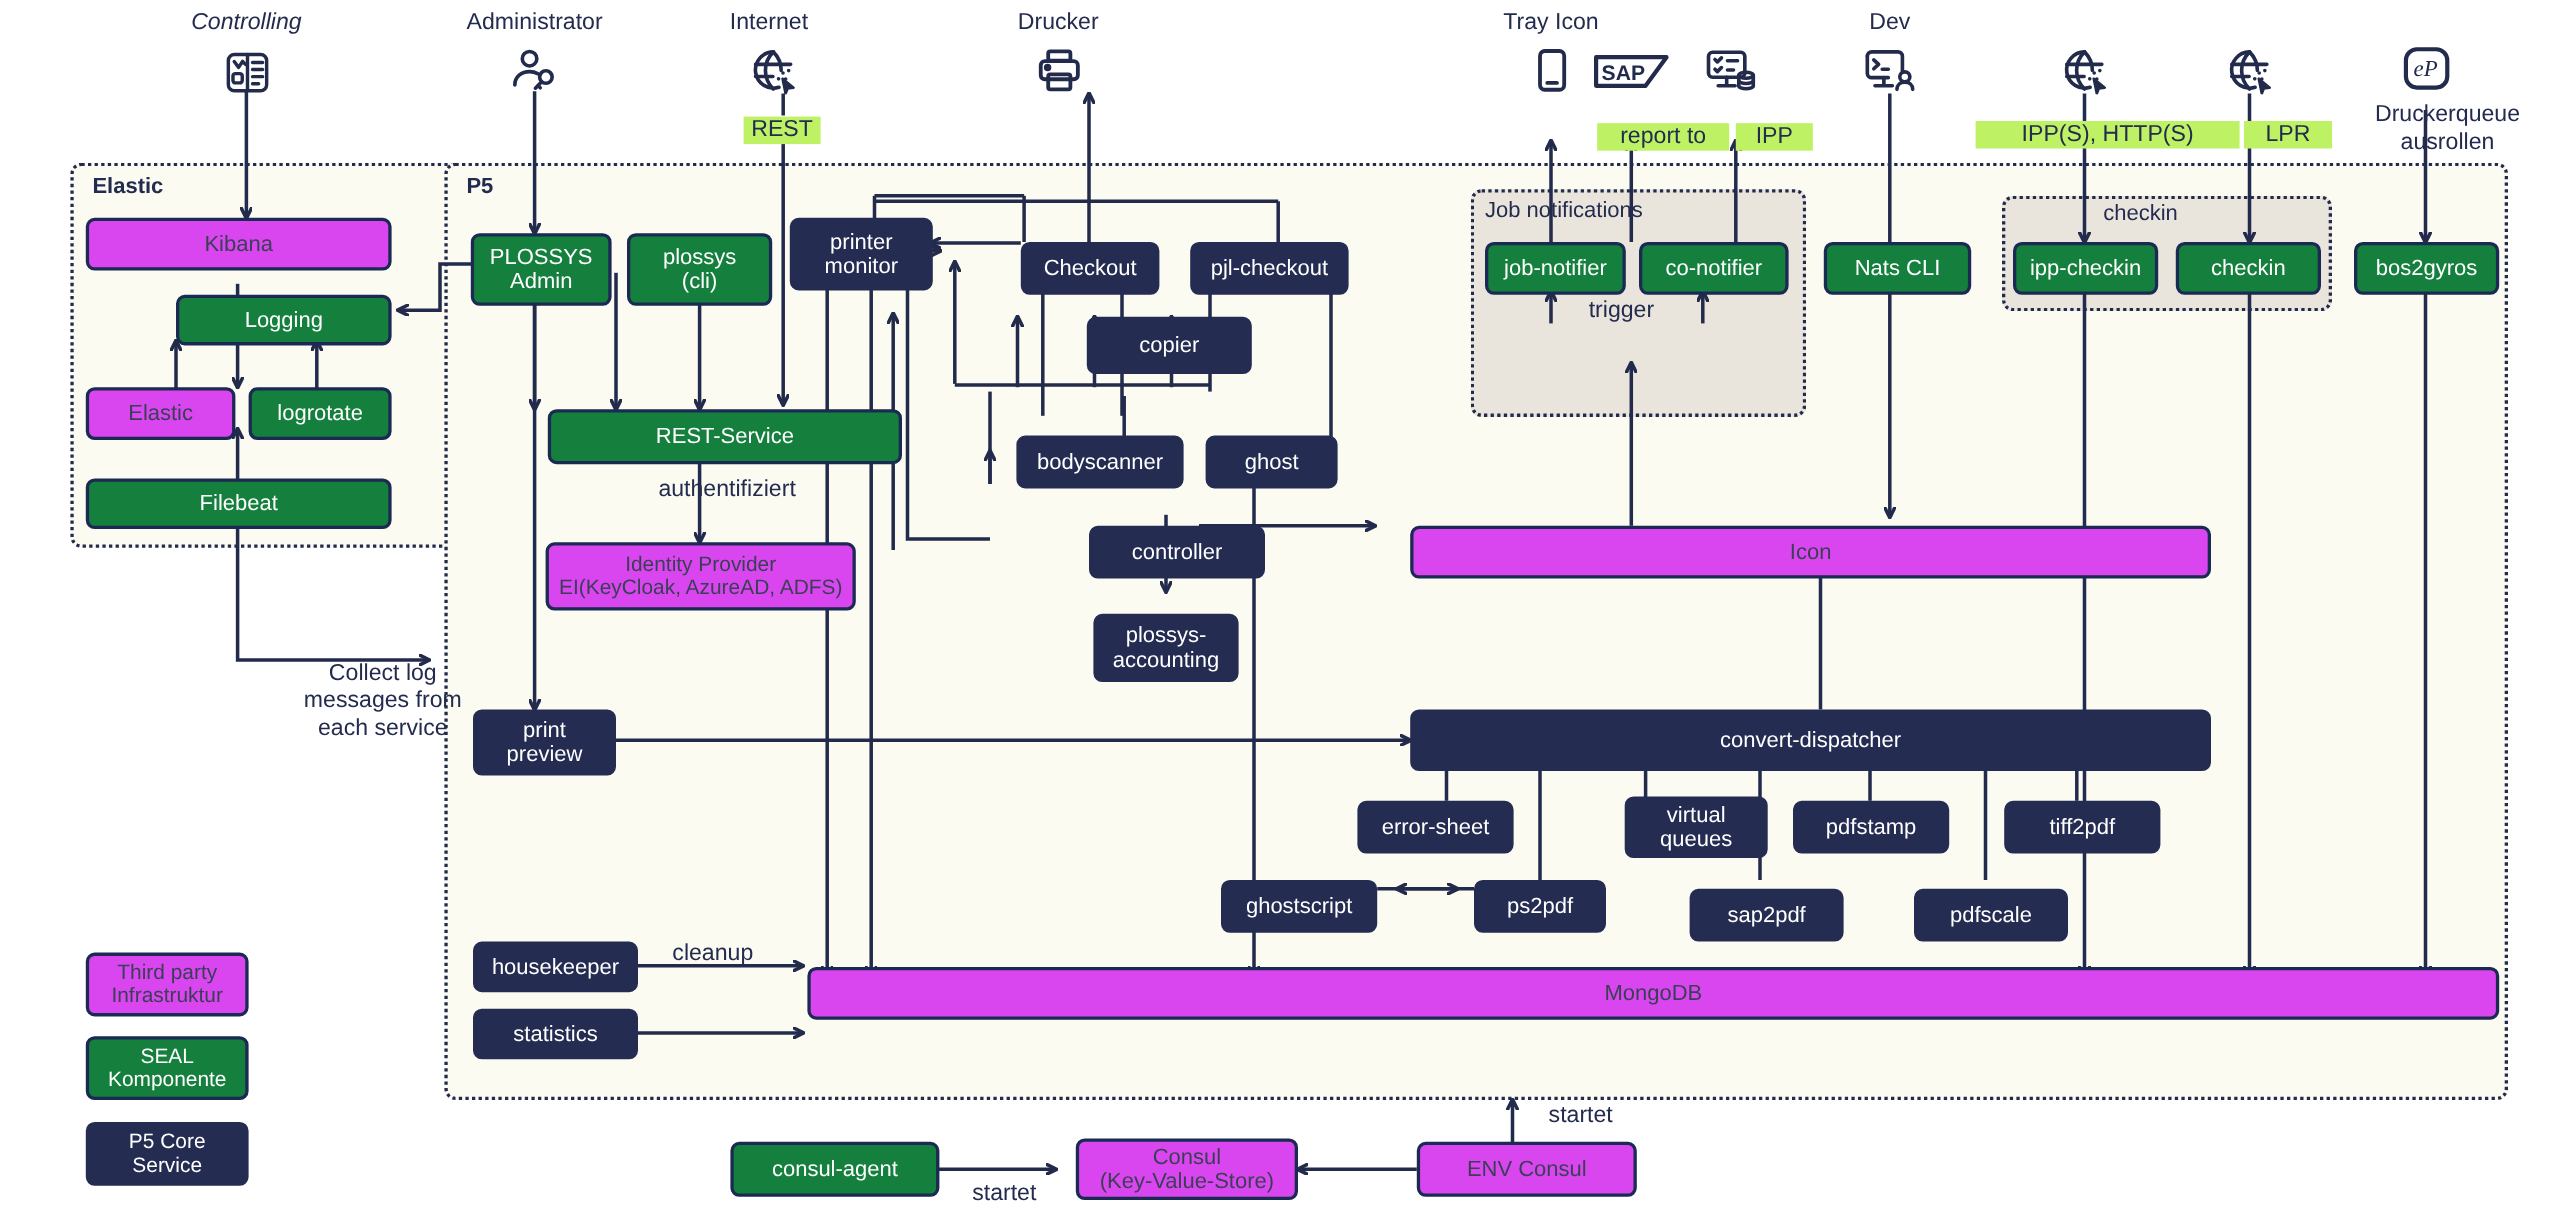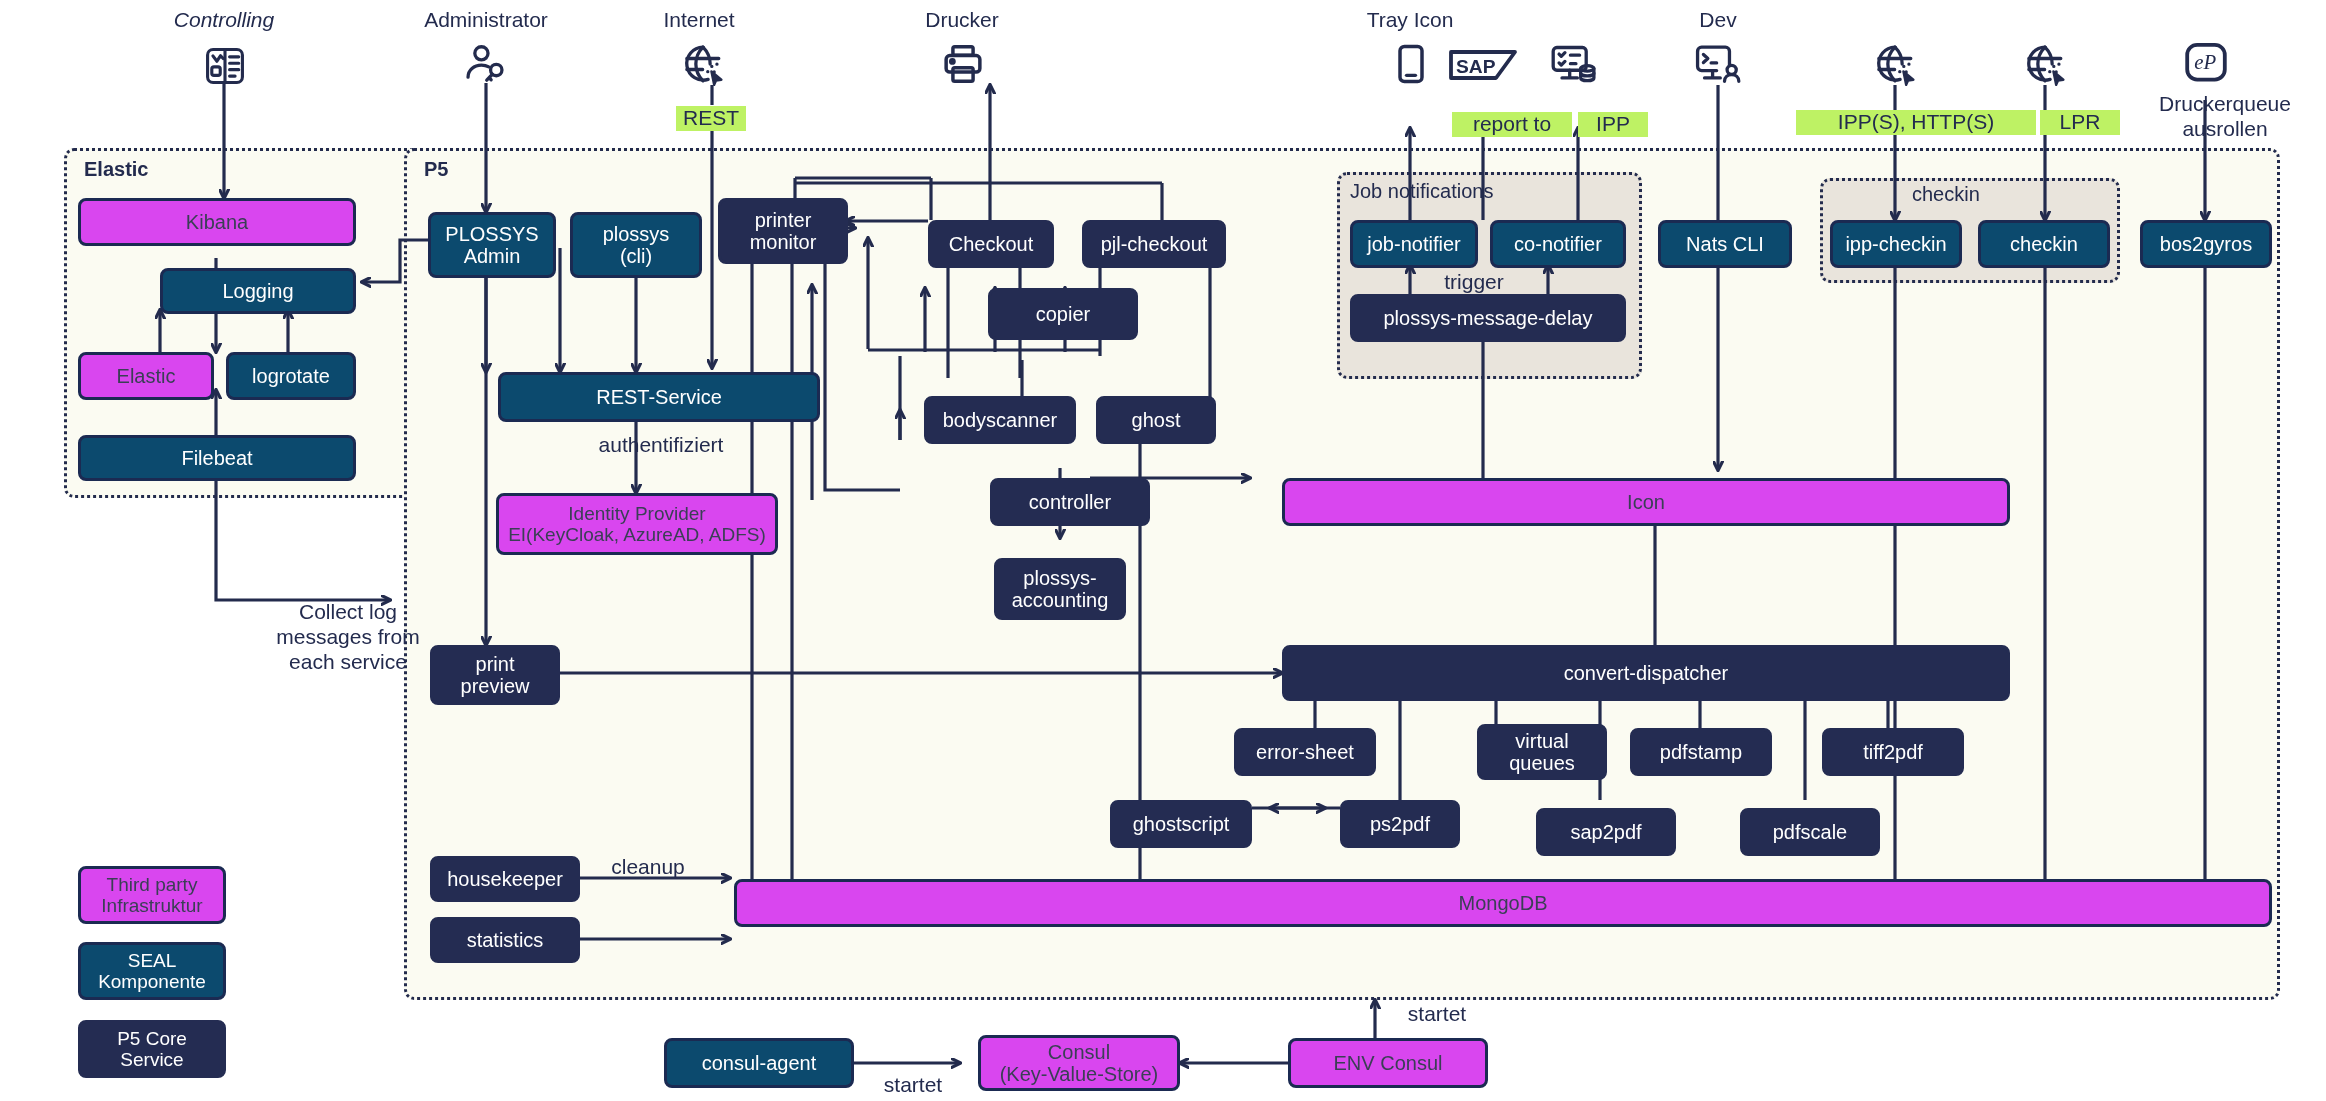--- a/index.html
+++ b/index.html
@@ -10,21 +10,21 @@
 
   .grp{position:absolute;box-sizing:border-box;border:3px dotted #232b4d;border-radius:10px;background:#fbfbf2;}
   .grp.shade{background:#e9e4dc;border-width:3px;}
   .grp-title{position:absolute;font-size:20px;font-weight:bold;color:#232b4e;}
   .grp-title.norm{font-weight:normal;font-size:20px;}
 
   .node{position:absolute;box-sizing:border-box;border-radius:8px;
         display:flex;align-items:center;justify-content:center;text-align:center;
         font-size:20px;line-height:1.12;border:3px solid #232b4d;padding:2px 6px;}
   .n-core{background:#242c52;color:#ffffff;border-color:#242c52;}
-  .n-seal{background:#0c4a6e;color:#ffffff;border-color:#1b2a52;text-align:center;}
+  .n-seal{background:#15803d;color:#ffffff;border-color:#1b2a52;text-align:center;}
   .n-third{background:#d946ef;color:#3a3f55;border-color:#1b2a52;}
 
   .lbl{position:absolute;font-size:21px;color:#232b4e;text-align:center;line-height:1.18;}
   .lbl.white{background:#bef264;}
 
   .icon{position:absolute;}
   .icon svg{display:block;}
 </style>
 </head>
 <body>
@@ -304,21 +304,20 @@
   <div class="node n-core" style="left:988px;top:288px;width:150px;height:52px;">copier</div>
   <div class="node n-core" style="left:924px;top:396px;width:152px;height:48px;">bodyscanner</div>
   <div class="node n-core" style="left:1096px;top:396px;width:120px;height:48px;">ghost</div>
   <div class="node n-core" style="left:990px;top:478px;width:160px;height:48px;">controller</div>
   <div class="node n-core" style="left:994px;top:558px;width:132px;height:62px;white-space:pre-line;">plossys-
 accounting</div>
 
   <div class="node n-seal" style="left:1350px;top:220px;width:128px;height:48px;">job-notifier</div>
   <div class="node n-seal" style="left:1490px;top:220px;width:136px;height:48px;">co-notifier</div>
   <div class="lbl" style="left:1424px;top:270px;width:100px;">trigger</div>
-  <div class="node n-core" style="left:1350px;top:294px;width:276px;height:48px;">plossys-message-delay</div>
 
   <div class="node n-seal" style="left:1658px;top:220px;width:134px;height:48px;">Nats CLI</div>
   <div class="node n-seal" style="left:1830px;top:220px;width:132px;height:48px;">ipp-checkin</div>
   <div class="node n-seal" style="left:1978px;top:220px;width:132px;height:48px;">checkin</div>
   <div class="node n-seal" style="left:2140px;top:220px;width:132px;height:48px;">bos2gyros</div>
 
   <div class="node n-third" style="left:1282px;top:478px;width:728px;height:48px;">Icon</div>
   <div class="node n-core" style="left:1282px;top:645px;width:728px;height:56px;">convert-dispatcher</div>
 
   <div class="node n-core" style="left:1234px;top:728px;width:142px;height:48px;">error-sheet</div>

